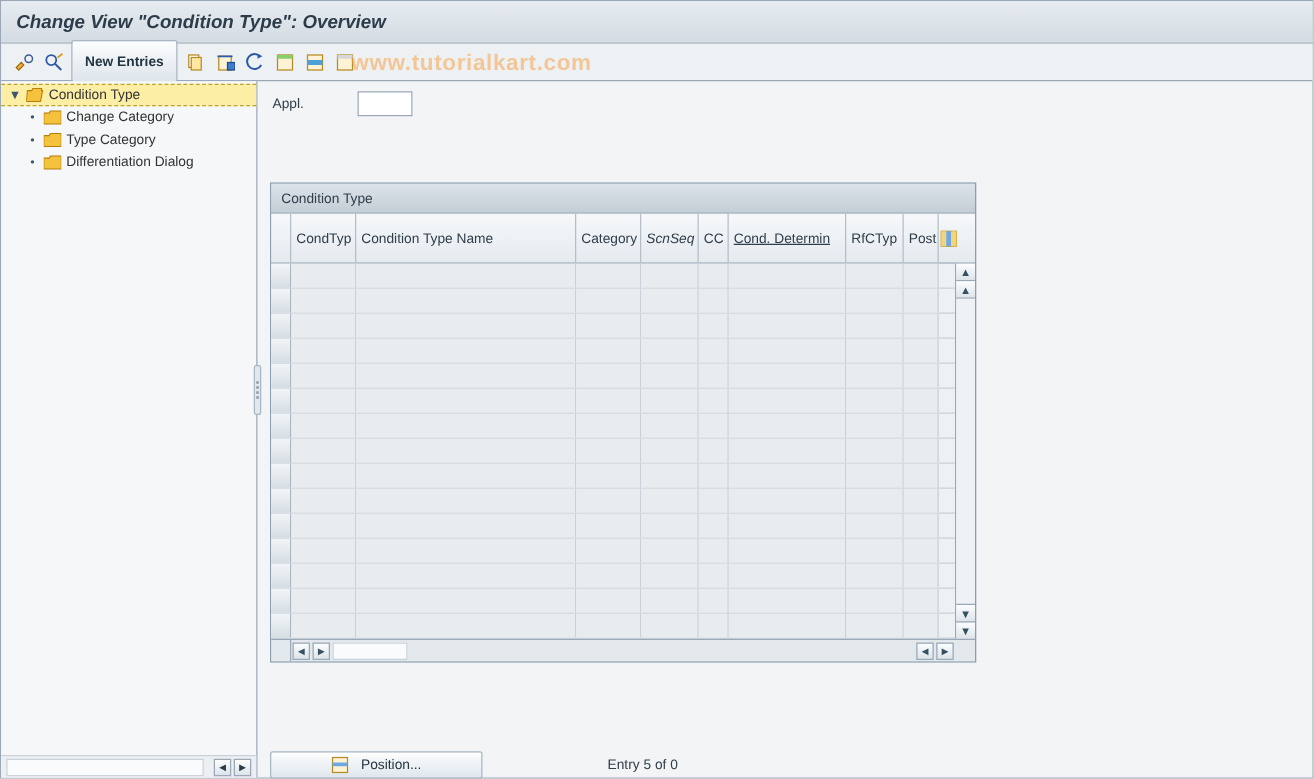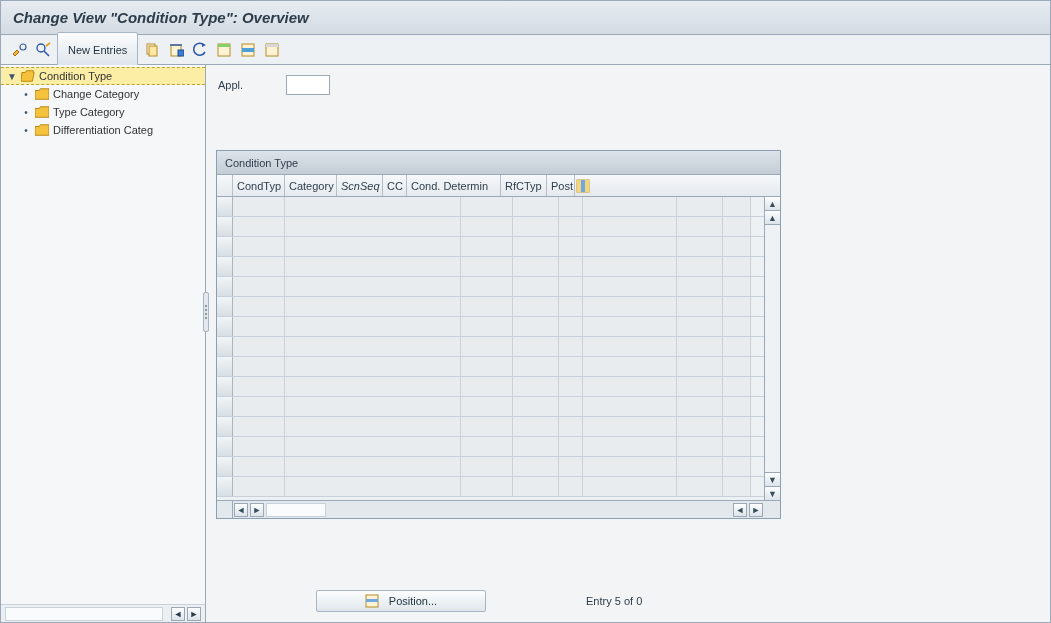--- a/index.html
+++ b/index.html
@@ -31,20 +31,21 @@
     display: flex; align-items: center;
     padding: 0 8px;
     background: #eef1f4;
     position: relative;
   }
   .tb-btn {
     display: inline-flex; align-items: center; justify-content: center;
     margin-right: 4px;
     height: 36px;
     cursor: pointer;
+    font-weight: bold;
   }
   .tb-btn.icon { width: 20px; }
   .tb-btn.txt {
     padding: 0 10px;
     border: 1px solid #a7b6c4;
     border-radius: 2px;
     background: linear-gradient(#fcfdfe,#dce3ea);
     font-size: 11px; color: #223541;
   }
   .ico { width: 16px; height: 16px; display: block; }
@@ -139,38 +140,38 @@
     background: #d7dde1;
     display: flex; flex-direction: column;
   }
   .table-title {
     height: 24px; line-height: 24px; padding: 0 8px;
     background: linear-gradient(#dce3ea,#c4cdd5);
     border-bottom: 1px solid #9aa8b8;
     font-size: 11px; color: #2f3e4b;
   }
   .table-head {
-    display: flex; height: 22px;
+    display: flex; height: 40px;
     background: linear-gradient(#f6f8fa,#e5eaef);
     border-bottom: 1px solid #9aa8b8;
   }
   .th, .td-sel {
     border-right: 1px solid #b4bec8;
     display: flex; align-items: center;
     padding: 0 4px;
     font-size: 11px; color: #2f3e4b;
     white-space: nowrap; overflow: hidden;
   }
   .td-sel { width: 16px; padding: 0; justify-content: center; }
   .c1 { width: 52px; }
   .c2 { width: 176px; }
   .c3 { width: 52px; }
   .c4 { width: 46px; font-style: italic; }
   .c5 { width: 24px; }
-  .c6 { width: 94px; }
+  .c6 { width: 94px; text-decoration: underline; }
   .c7 { width: 46px; }
   .c8 { width: 28px; }
   .col-cfg {
     width: 16px;
     display: flex; align-items: center; justify-content: center;
     cursor: pointer;
   }
   .col-cfg svg { width: 14px; height: 14px; }
 
   .table-body {
@@ -229,21 +230,20 @@
     height: 14px; flex: 1; margin: 0 1px;
     border: 1px solid #c9d2da; background: #fafbfc;
   }
   .hsb-fill { flex: 1; }
 
   .footer-line {
     margin-top: 36px;
     display: flex; align-items: center;
   }
   .pos-btn {
-    margin-left: 100px;
     height: 22px; width: 170px;
     border: 1px solid #a7b6c4; border-radius: 2px;
     background: linear-gradient(#fdfefe,#dfe6ec);
     display: inline-flex; align-items: center; justify-content: center;
     cursor: pointer;
     color: #223541;
   }
   .pos-btn .pico { margin-right: 10px; }
   .entry-txt {
     margin-left: 100px;
@@ -305,20 +305,21 @@
         <rect x="2" y="2" width="12" height="12" fill="#fef3d4" stroke="#b58b25"></rect>
         <rect x="2" y="6" width="12" height="4" fill="#4da0d6"></rect>
       </svg>
     </span>
     <span class="tb-btn icon">
       <svg class="ico" viewBox="0 0 16 16">
         <rect x="2" y="2" width="12" height="12" fill="#fef3d4" stroke="#b58b25"></rect>
         <rect x="2" y="2" width="12" height="3" fill="#d7d7d7"></rect>
       </svg>
     </span>
+    <div class="watermark">www.tutorialkart.com</div>
   </div>
 
   <div class="body">
 
     <div class="sidebar">
       <div class="tree">
 
         <div class="tree-row sel">
           <span class="tree-toggle">▼</span>
           <svg class="folder open" viewBox="0 0 16 12">
@@ -344,21 +345,21 @@
             </svg>
           <span class="tree-label">Type Category</span>
         </div>
 
         <div class="tree-row">
           <span class="tree-ind" style="width:14px"></span>
           <span class="tree-toggle">•</span>
           <svg class="folder closed" viewBox="0 0 16 12">
               <path d="M0 2 L5 2 L6 0 L16 0 L16 12 L0 12 Z"></path>
             </svg>
-          <span class="tree-label">Differentiation Categ</span>
+          <span class="tree-label">Differentiation Dialog</span>
         </div>
 
       </div>
       <div class="sidebar-bottom">
         <div class="scroll-placeholder"></div>
         <span class="scroll-arrow">◄</span>
         <span class="scroll-arrow">►</span>
       </div>
     </div>
 
@@ -375,20 +376,21 @@
         <span class="fld-label">Appl.</span>
         <input class="fld-input" value="" style="">
       </div>
 
       <div class="table-frame">
         <div class="table-title">Condition Type</div>
 
         <div class="table-head">
           <div class="td-sel"></div>
           <div class="th c1">CondTyp</div>
+          <div class="th c2">Condition Type Name</div>
           <div class="th c3">Category</div>
           <div class="th c4">ScnSeq</div>
           <div class="th c5">CC</div>
           <div class="th c6">Cond. Determin</div>
           <div class="th c7">RfCTyp</div>
           <div class="th c8">Post</div>
           <div class="col-cfg">
             <svg viewBox="0 0 14 14">
               <rect x="1" y="1" width="12" height="12" fill="none" stroke="#c79a2a"></rect>
               <rect x="1" y="1" width="4" height="12" fill="#f4d57c"></rect>

